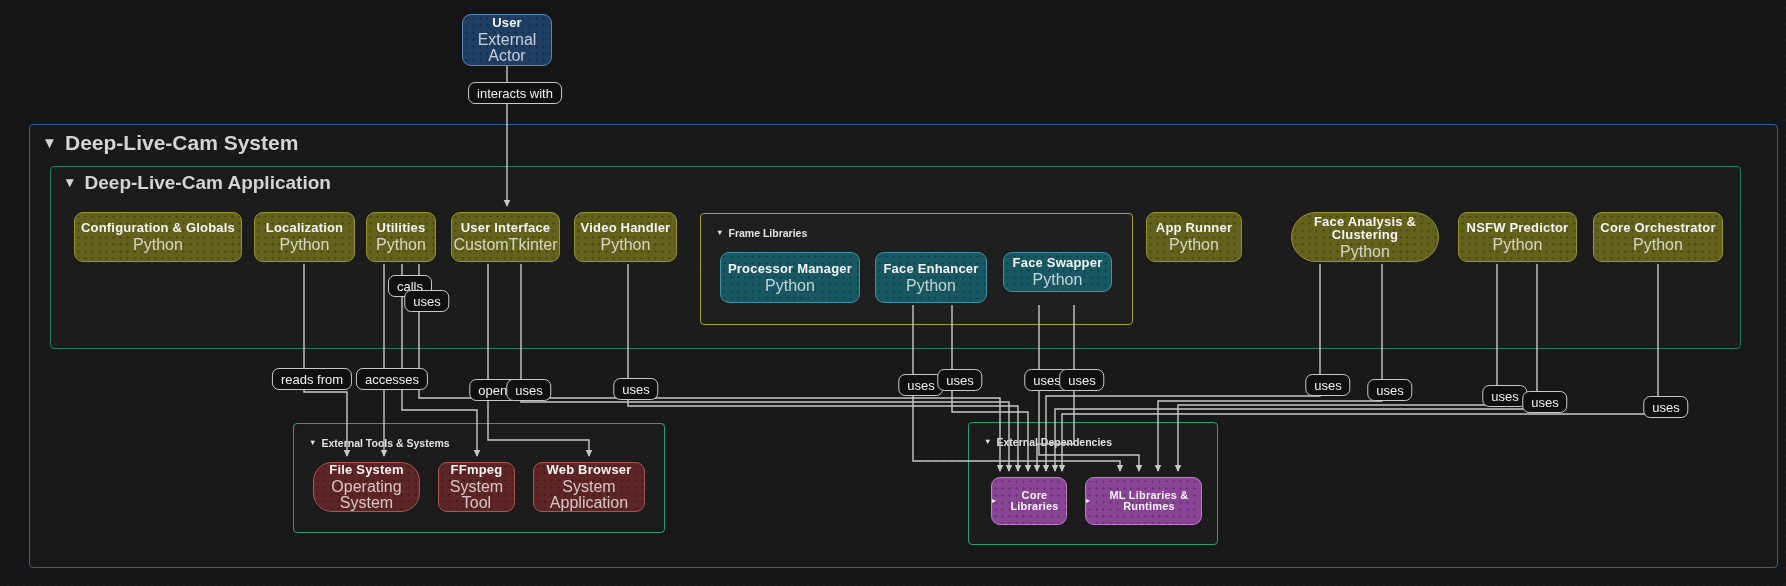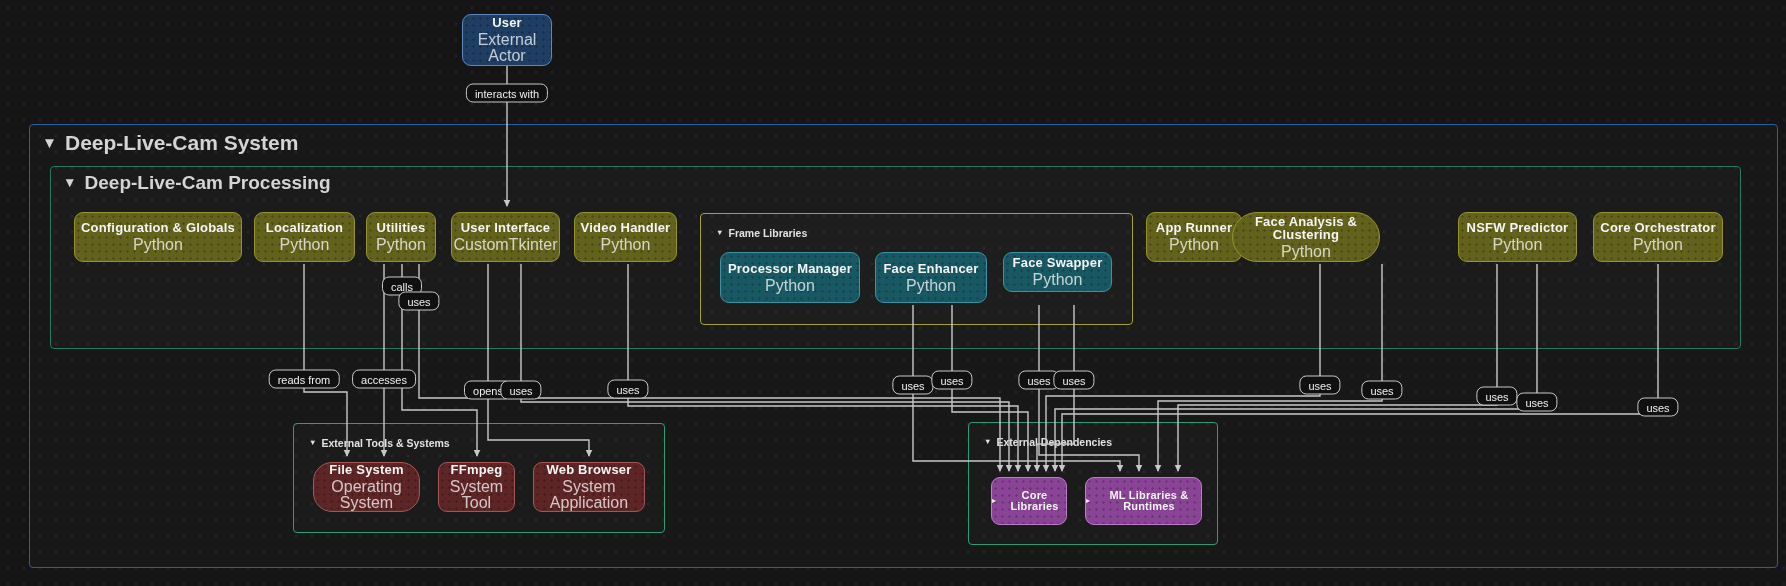--- a/index.html
+++ b/index.html
@@ -36,39 +36,39 @@
   .node-row .t{font-size:11px;}
   .node-row .caret{font-size:8px;color:#f0f0f0;line-height:1;}
   .olive{background-color:#63621c;border-color:#94932f;}
   .teal{background-color:#175863;border-color:#3f91a3;}
   .navy{background-color:#1e3e64;border-color:#5c87b8;}
   .red{background-color:#5d2525;border-color:#a35656;}
   .purple{background-color:#8a4496;border-color:#bc7cc8;}
   .pill{
     position:absolute;transform:translate(-50%,-50%);
     background:#101010;border:1px solid #c9c9c9;border-radius:7px;
-    padding:2.5px 8px;font-size:11px;color:#f0f0f0;white-space:nowrap;z-index:5;
+    padding:2.5px 8px;font-size:13px;color:#f0f0f0;white-space:nowrap;z-index:5;margin-left:8px;
   }
   svg.edges{position:absolute;left:0;top:0;pointer-events:none;z-index:4;}
   .node,.container{z-index:2;}
 </style>
 </head>
 <body>
 
 <div class="container" style="left:29px;top:124px;width:1749px;height:444px;border-color:#2a5f9e;">
   <div class="hd hd-lg">
     <span class="caret">▼</span>
     <span>Deep-Live-Cam System</span>
   </div>
 </div>
 
 <div class="container" style="left:50px;top:166px;width:1691px;height:183px;border-color:#267a5e;">
   <div class="hd hd-md">
     <span class="caret">▼</span>
-    <span>Deep-Live-Cam Processing</span>
+    <span>Deep-Live-Cam Application</span>
   </div>
 </div>
 
 <div class="container" style="left:700px;top:213px;width:433px;height:112px;border-color:#a3a32e;">
   <div class="hd hd-sm">
     <span class="caret">▼</span>
     <span>Frame Libraries</span>
   </div>
 </div>
 
@@ -122,21 +122,21 @@
 </div>
 <div class="node teal" style="left:1003px;top:252px;width:109px;height:40px;">
   <div class="t">Face Swapper</div>
   <div class="s">Python</div>
 </div>
 
 <div class="node olive" style="left:1146px;top:212px;width:96px;height:50px;">
   <div class="t">App Runner</div>
   <div class="s">Python</div>
 </div>
-<div class="node olive" style="left:1232px;top:212px;width:148px;height:50px;border-radius:25px;">
+<div class="node olive" style="left:1291px;top:212px;width:148px;height:50px;border-radius:25px;">
   <div class="t">Face Analysis &amp; Clustering</div>
   <div class="s">Python</div>
 </div>
 <div class="node olive" style="left:1458px;top:212px;width:119px;height:50px;">
   <div class="t">NSFW Predictor</div>
   <div class="s">Python</div>
 </div>
 <div class="node olive" style="left:1593px;top:212px;width:130px;height:50px;">
   <div class="t">Core Orchestrator</div>
   <div class="s">Python</div>

